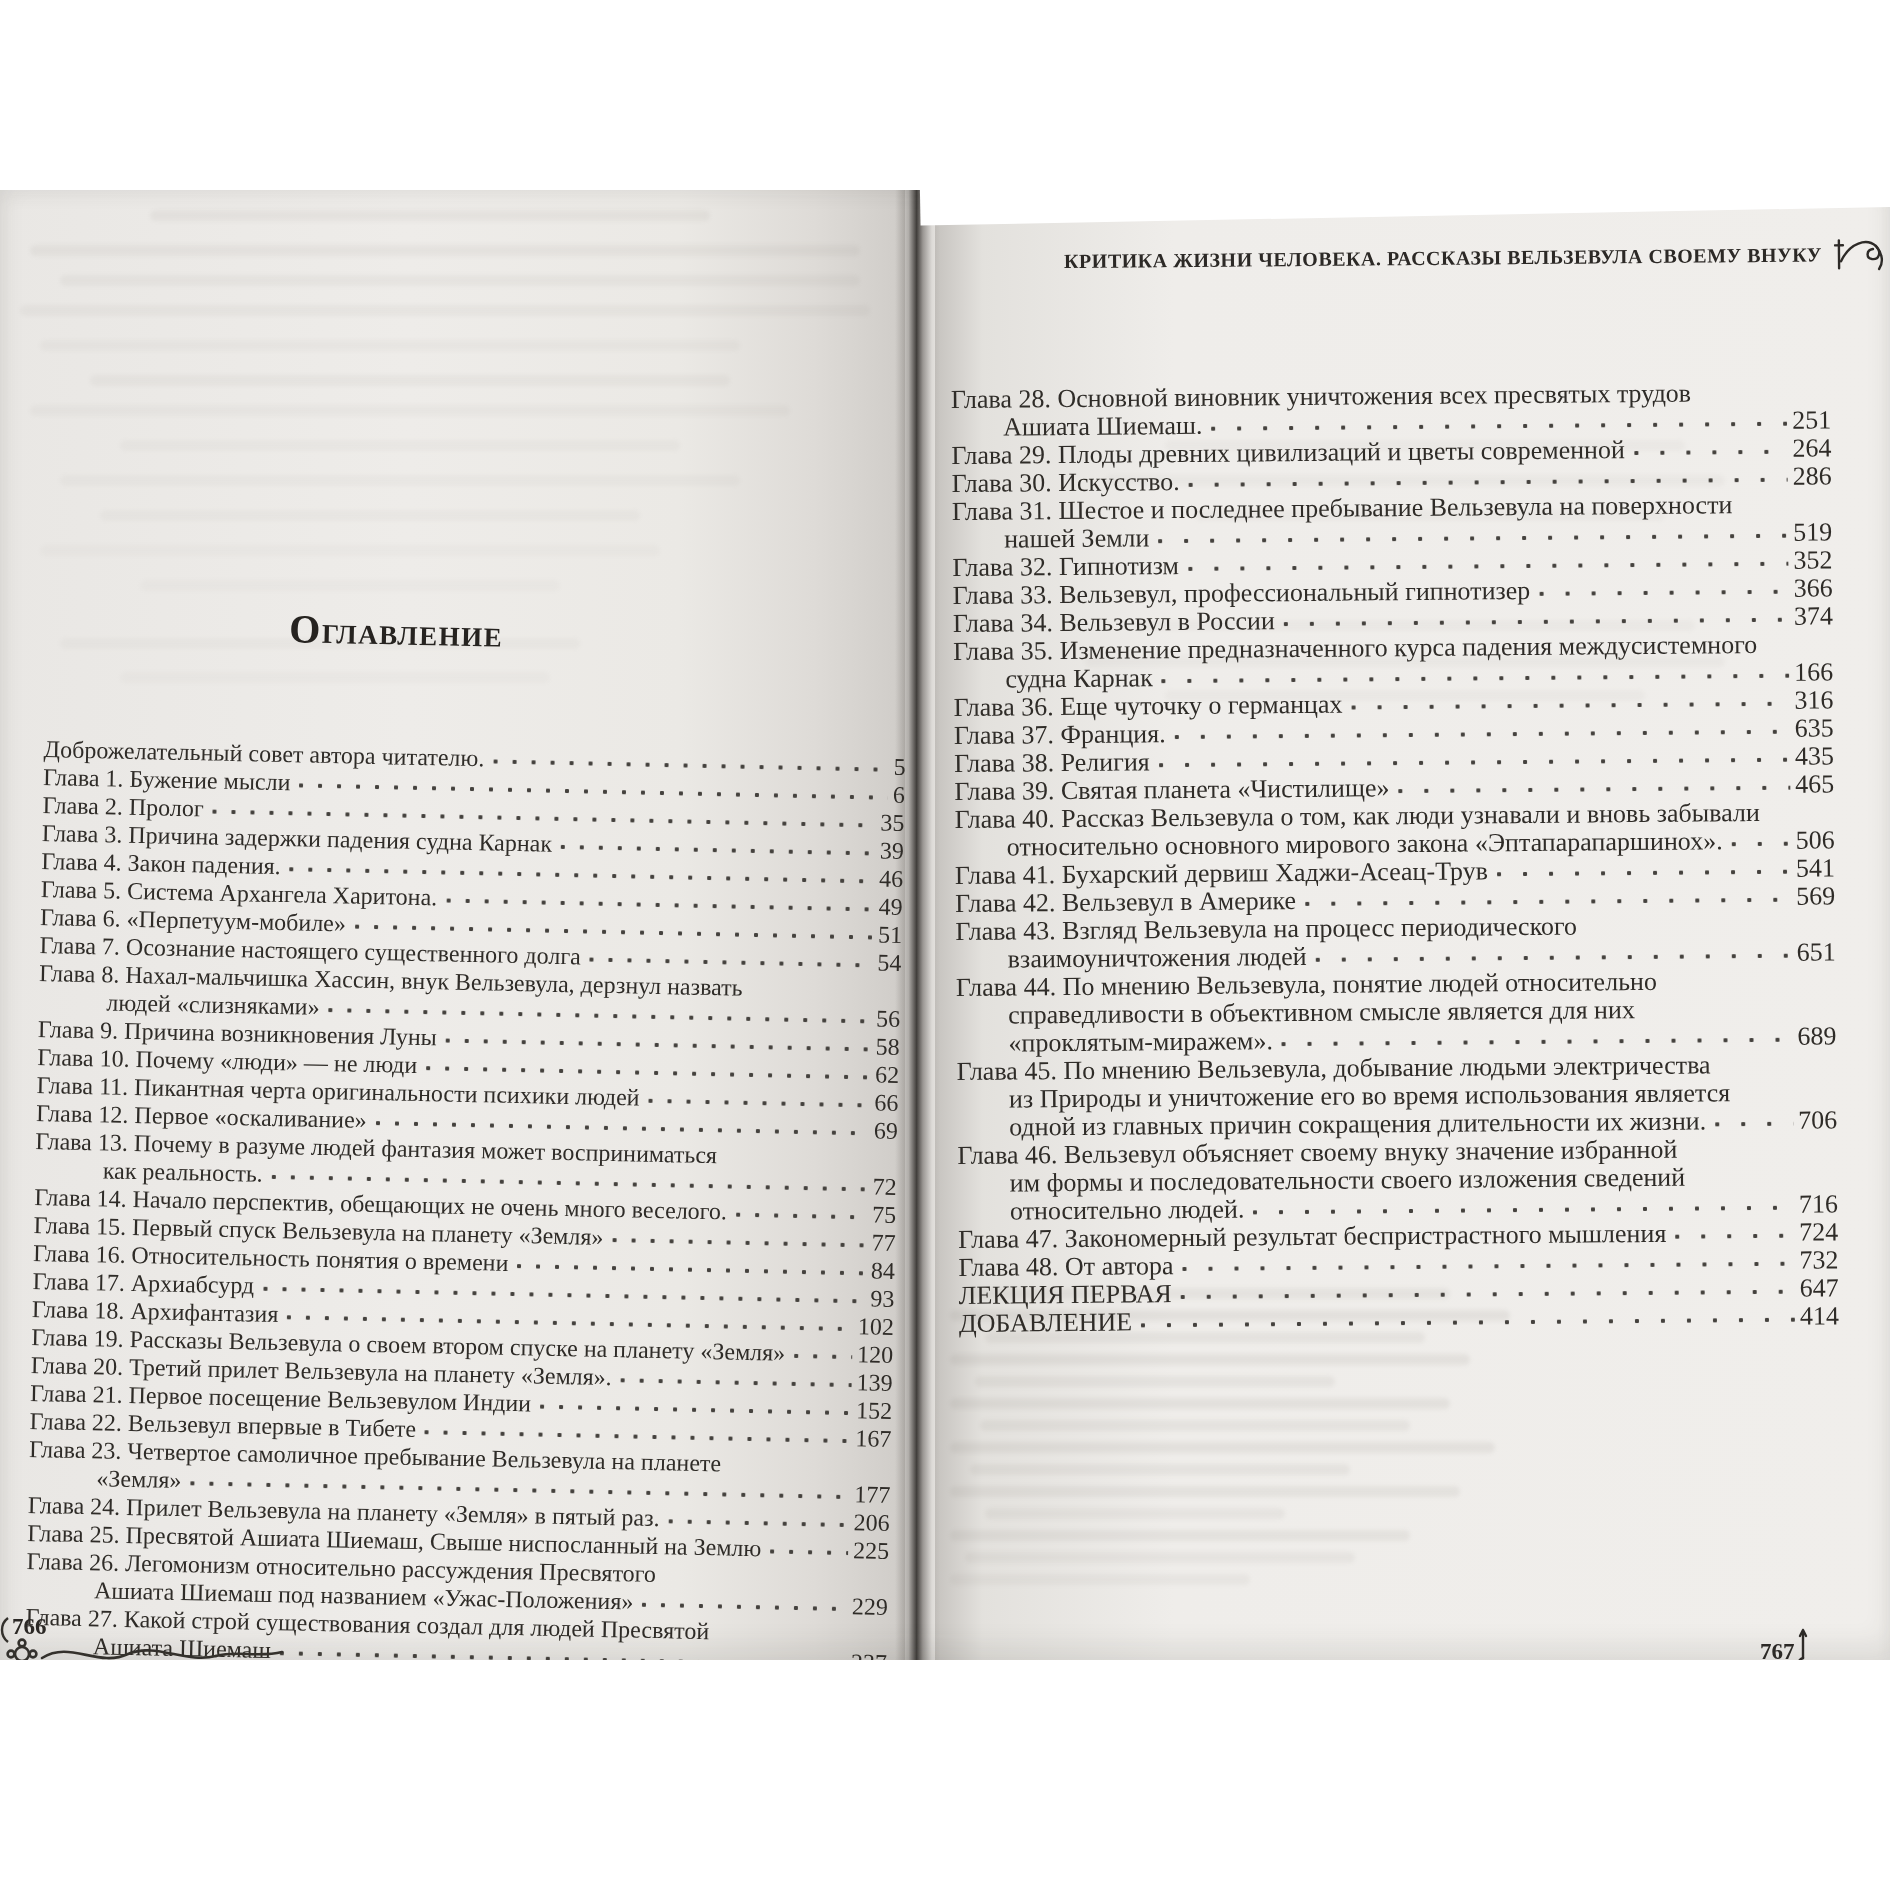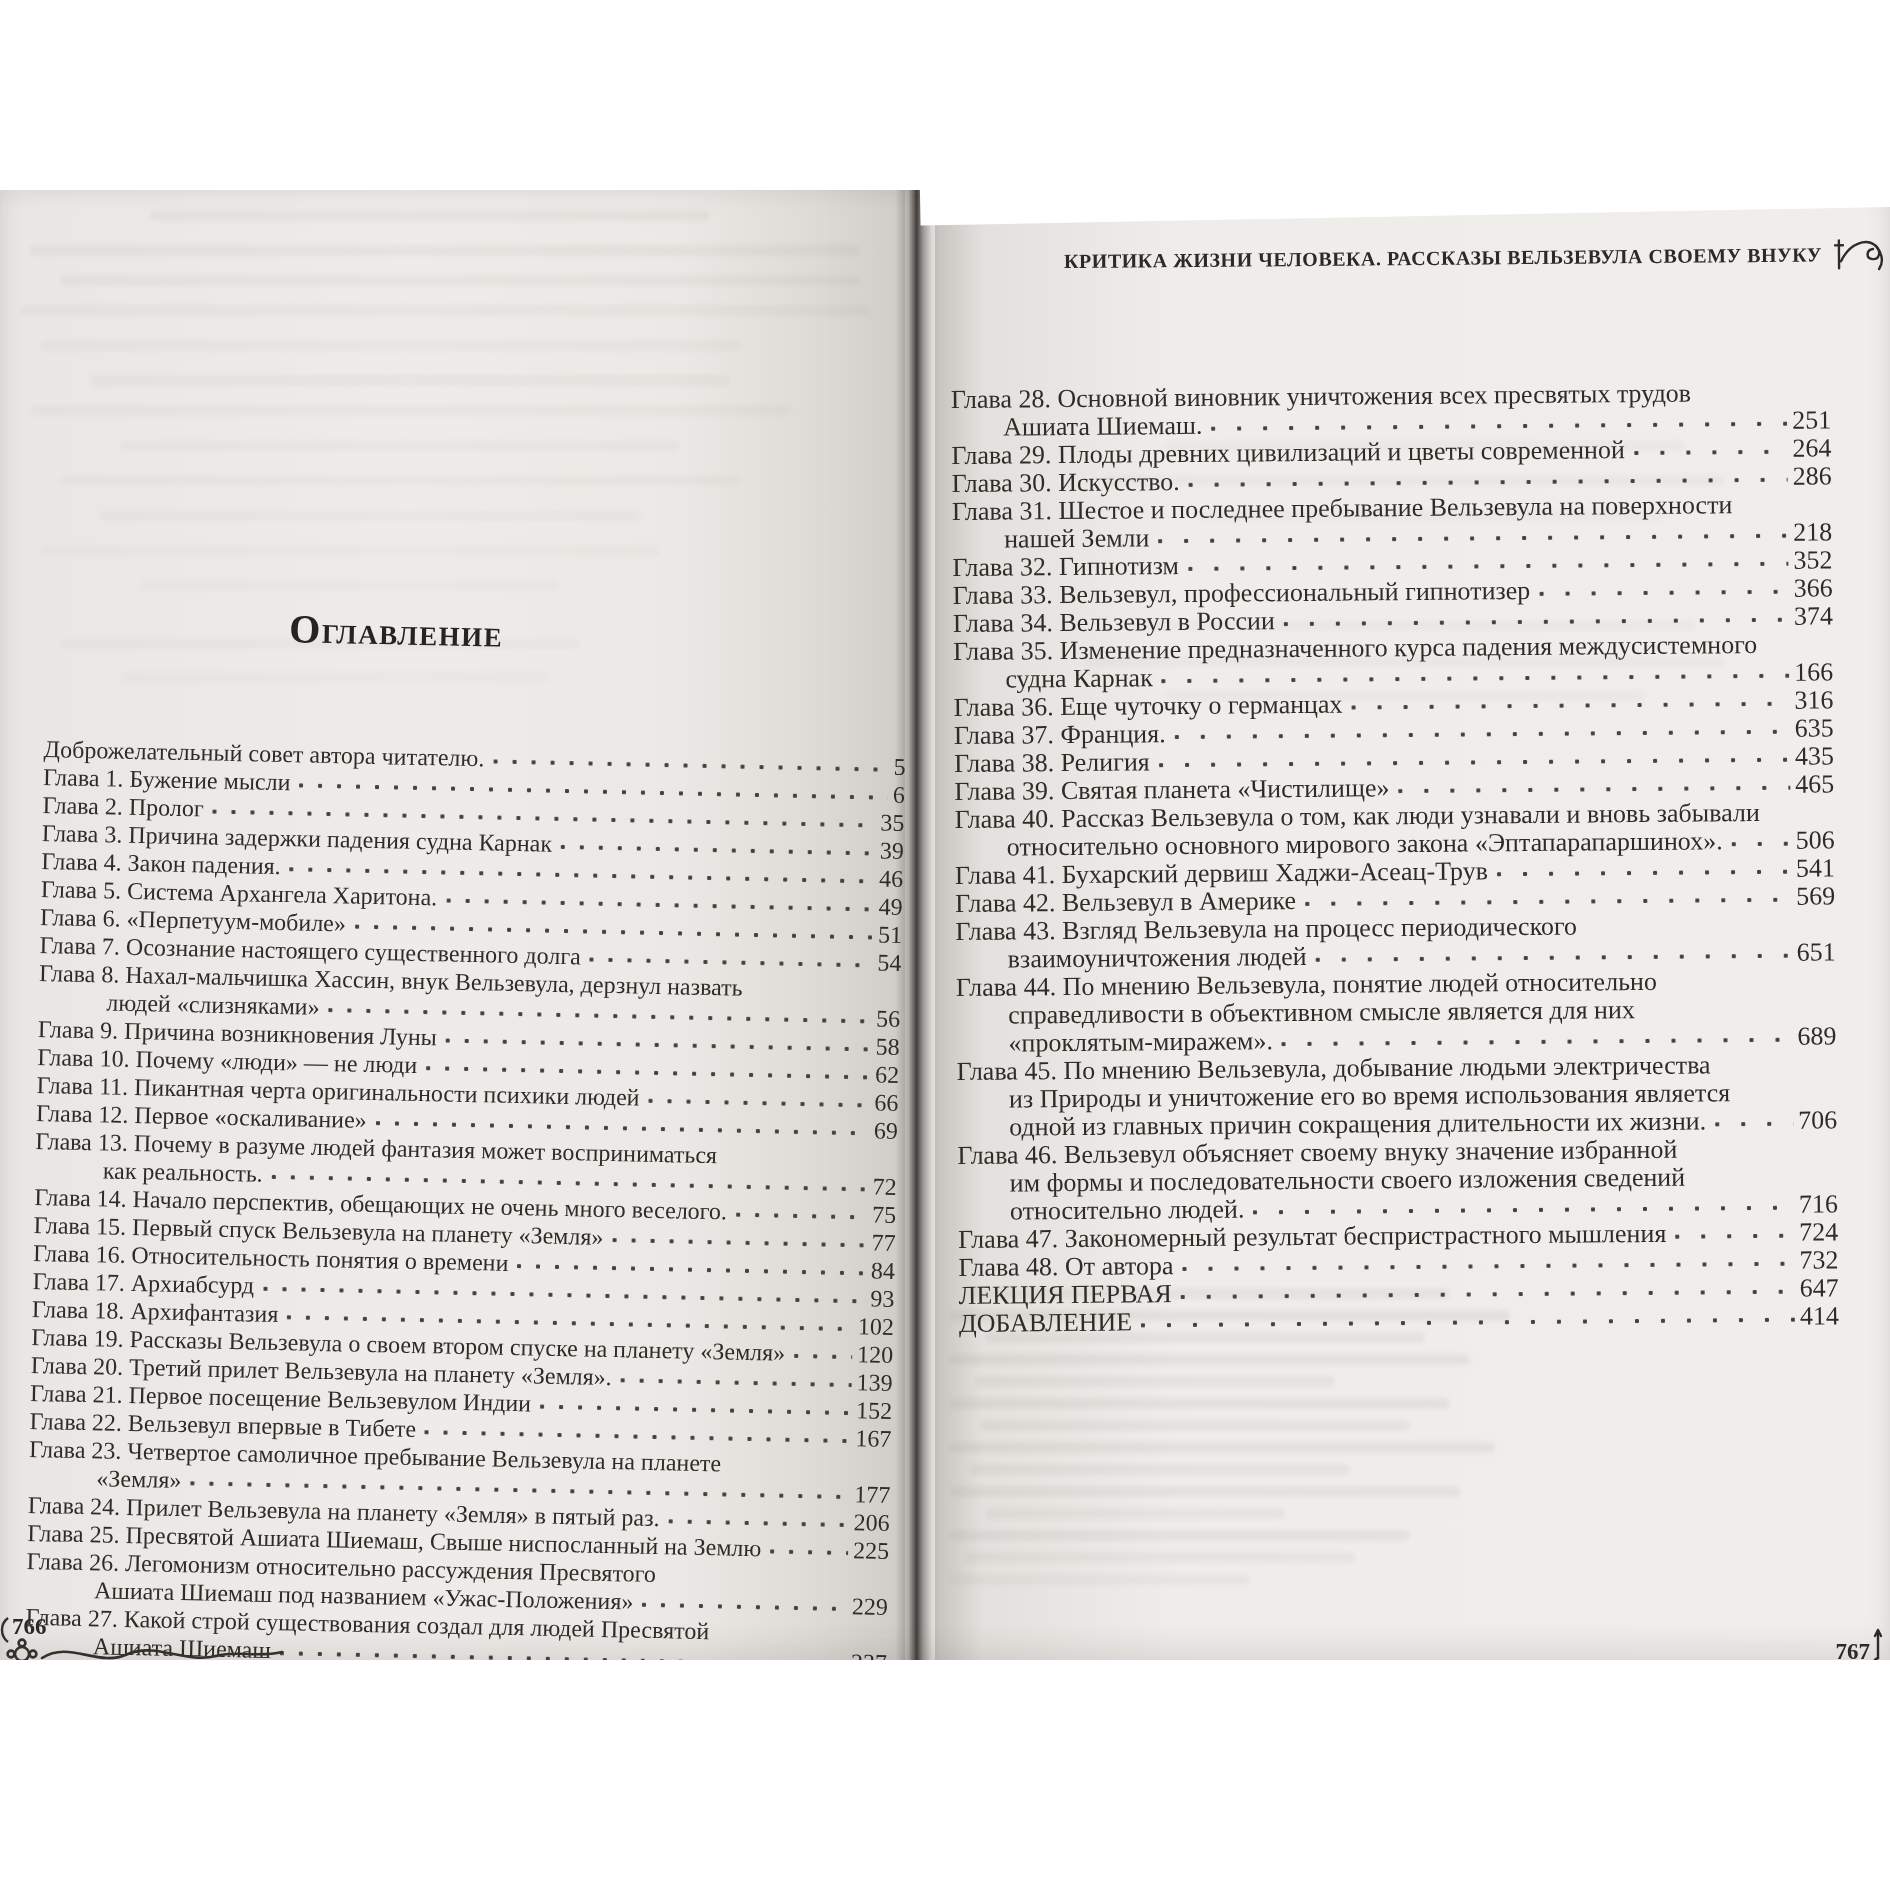--- a/index.html
+++ b/index.html
@@ -50,21 +50,21 @@
                  transform:rotate(-0.5deg);transform-origin:0 0;}
   .right-content .toc-line{font-size:26px;line-height:28px;}
   .right-content .toc-line.cont{padding-left:52px;}
   .right-content .toc-line .dots{background-size:26px 9px;margin-bottom:6px;}
 
   
   .folio-left{position:absolute;left:12px;top:1424px;z-index:4;font-weight:700;font-size:23px;color:#2c2926;}
   .frag-left{position:absolute;left:-14px;top:2px;}
   .orn-bottom-left{position:absolute;left:-10px;top:1448px;z-index:4;}
   .folio-right{position:absolute;left:1760px;top:1438px;width:126px;z-index:4;display:flex;
-               justify-content:flex-end;align-items:center;gap:0;}
+               align-items:center;gap:0;}
   .folio-right .num{font-weight:700;font-size:23px;color:#2c2926;}
   svg.orn{display:block;}
 </style>
 </head>
 <body>
 
 <div id="stage">
   <div class="photo">
 
     <div class="page page-left">
@@ -370,21 +370,21 @@
               <span class="pg">286</span>
             </div>
           </div>
           <div class="toc-entry">
             <div class="toc-line">
               <span class="t">Глава 31. Шестое и последнее пребывание Вельзевула на поверхности</span>
             </div>
             <div class="toc-line cont">
               <span class="t">нашей Земли</span>
               <span class="dots"></span>
-              <span class="pg">218</span>
+              <span class="pg">519</span>
             </div>
           </div>
           <div class="toc-entry">
             <div class="toc-line">
               <span class="t">Глава 32. Гипнотизм</span>
               <span class="dots"></span>
               <span class="pg">352</span>
             </div>
           </div>
           <div class="toc-entry">

